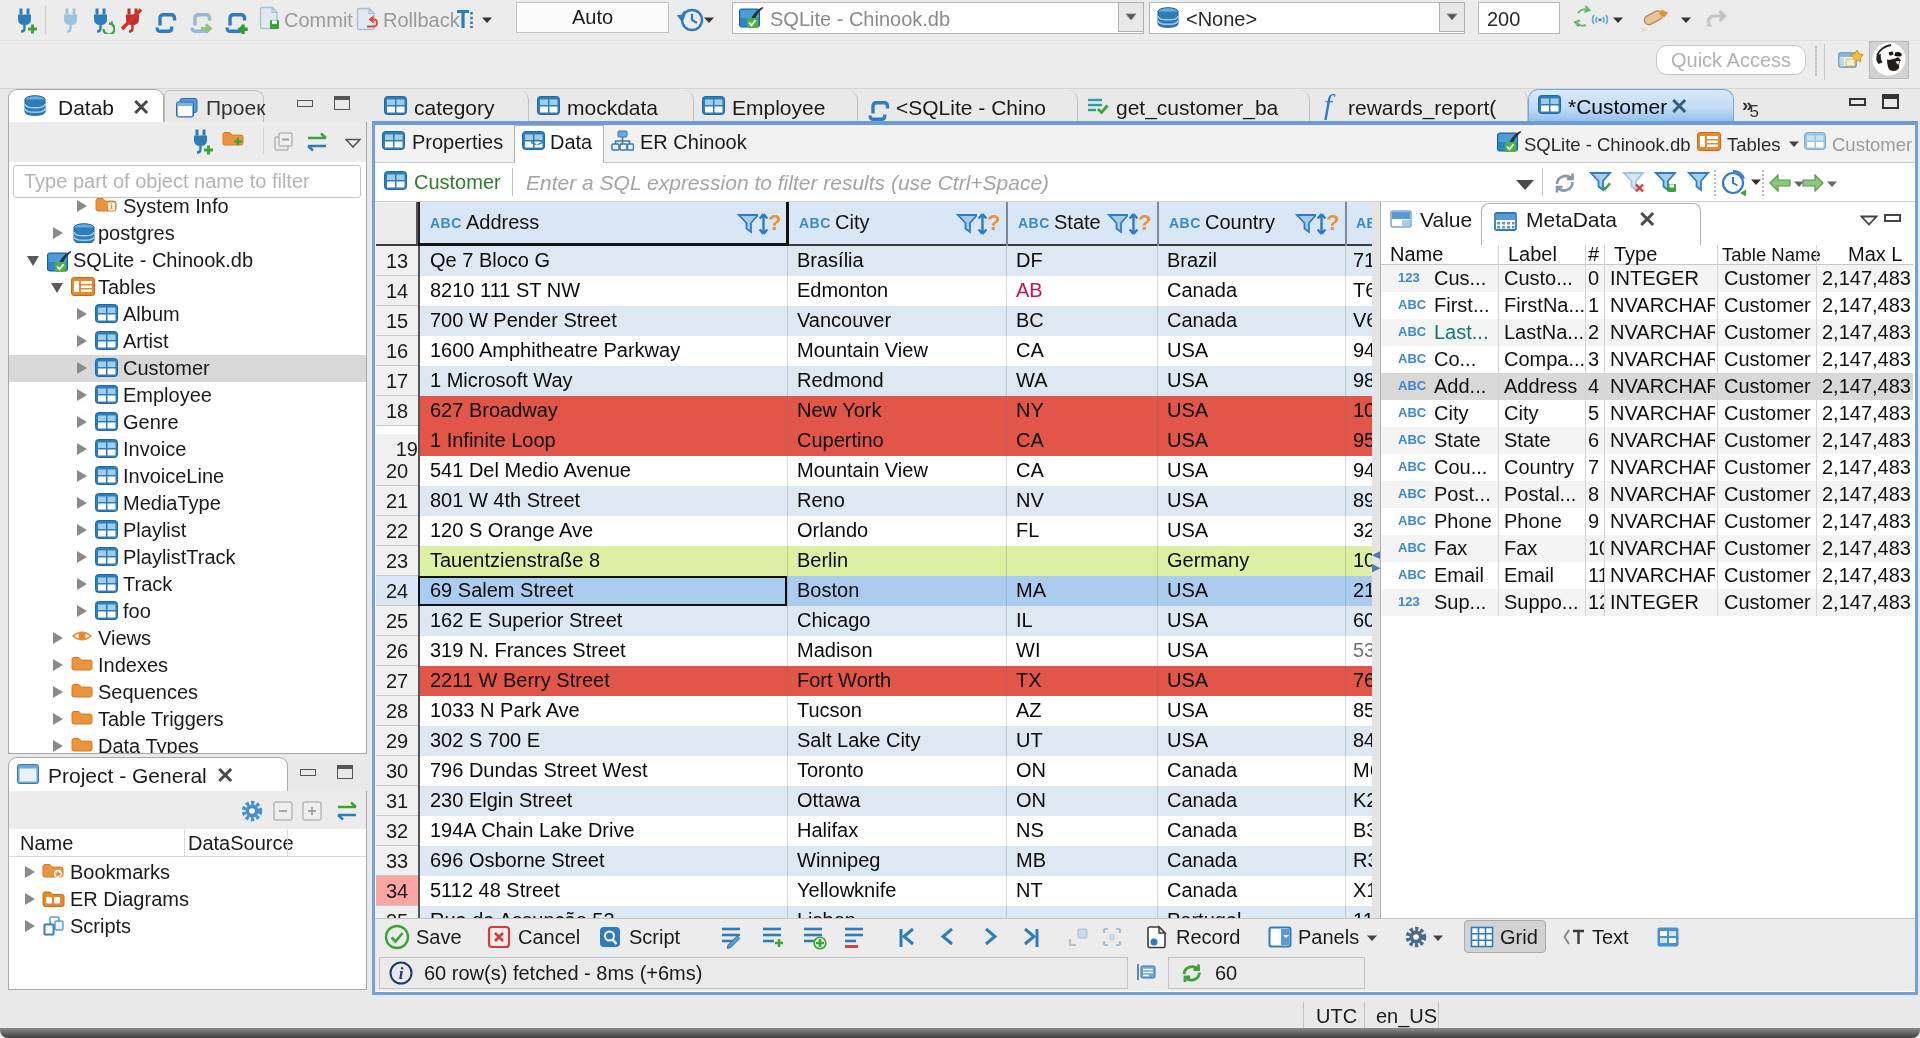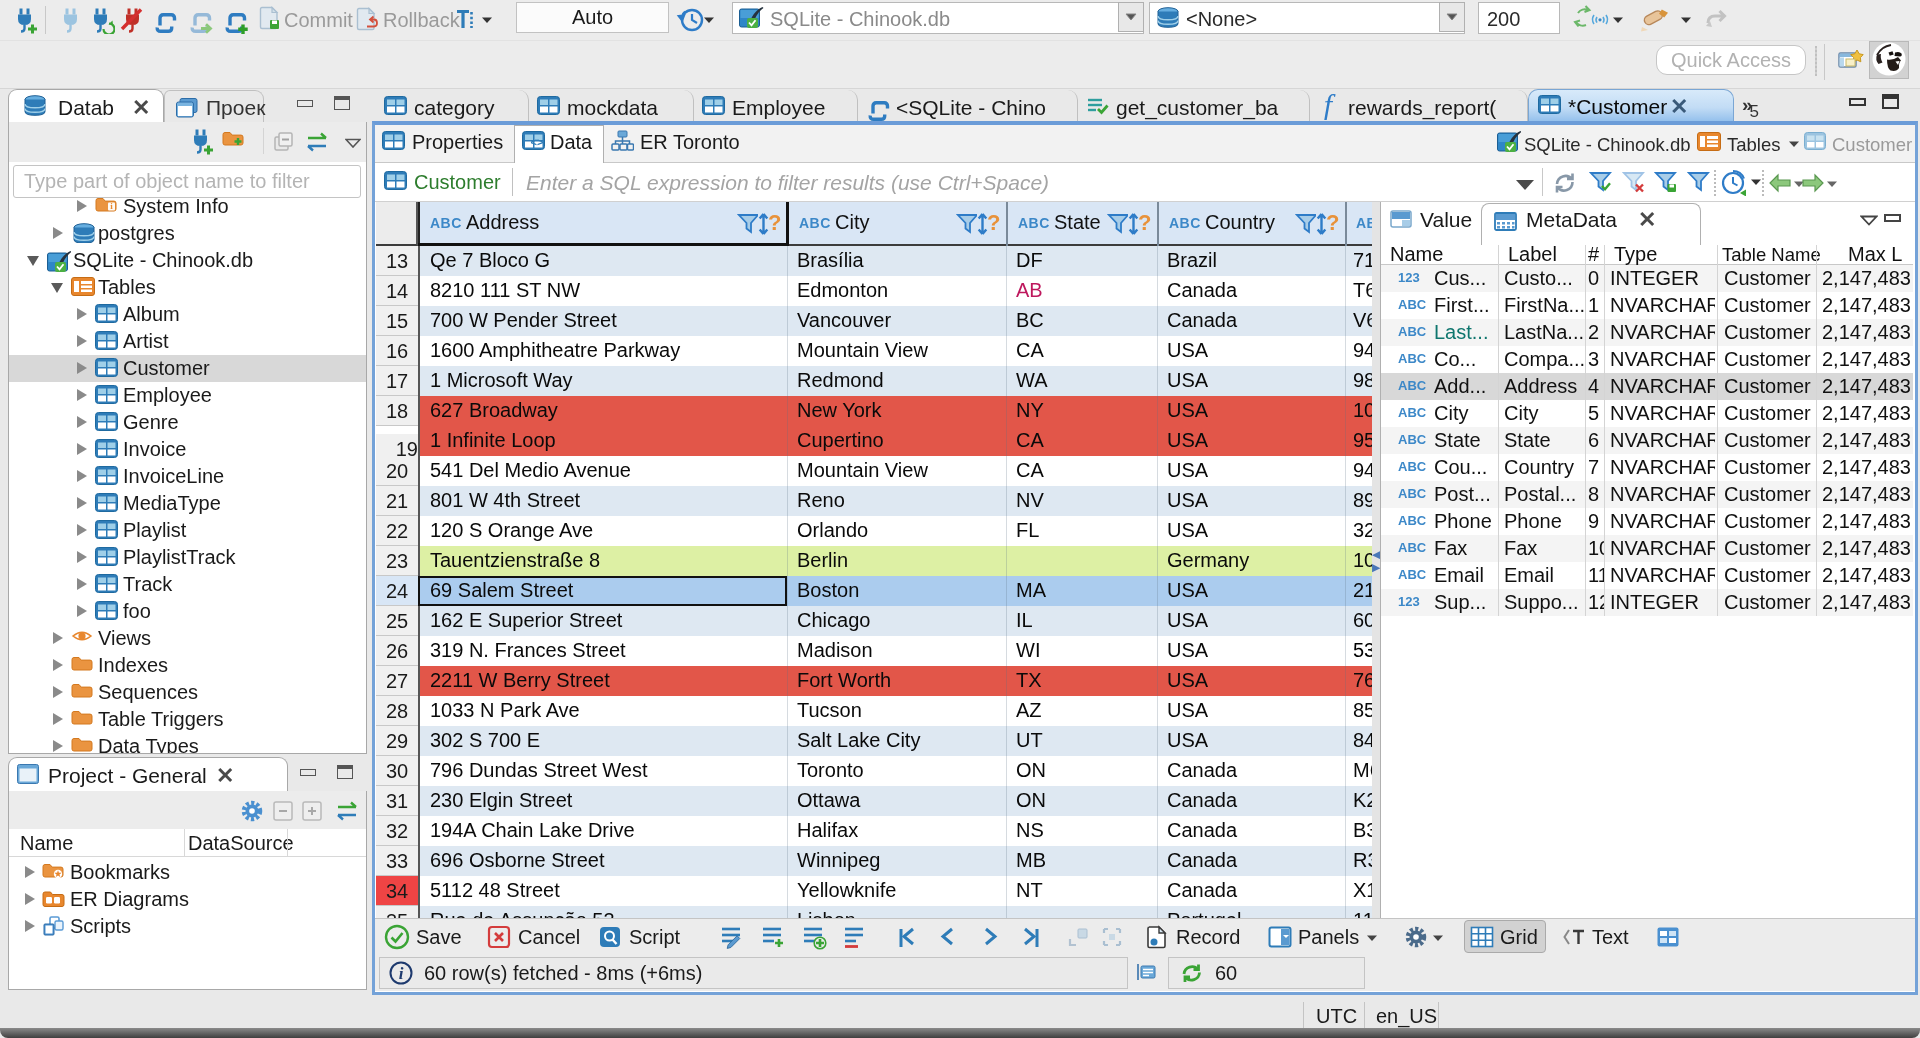--- a/index.html
+++ b/index.html
@@ -532,21 +532,21 @@
       <text x="7" y="10" font-size="11" fill="#2e7cb8" text-anchor="middle" font-weight="bold">&lt;&gt;</text>
     </svg></div>
 <div class="tx" style="position:absolute;left:550px;top:131px;color:#1a1a1a">Data</div>
 <div style="position:absolute;left:610px;top:129px;line-height:0"><svg width="24" height="24" viewBox="0 0 24 24">
       <rect x="8" y="2" width="9" height="6" rx="1" fill="#6aa8d8" stroke="#3a78b0"></rect>
       <rect x="2" y="15" width="7" height="6" rx="1" fill="none" stroke="#3a78b0" stroke-width="1.5"></rect>
       <rect x="10" y="15" width="7" height="6" rx="1" fill="none" stroke="#3a78b0" stroke-width="1.5"></rect>
       <rect x="17.5" y="15" width="6" height="6" rx="1" fill="none" stroke="#3a78b0" stroke-width="1.5"></rect>
       <path d="M12.5 8 v4 M5.5 15 v-3 h14 v3 M12.5 12 v3" stroke="#3a78b0" stroke-width="1.5" fill="none"></path>
     </svg></div>
-<div class="tx" style="position:absolute;left:640px;top:131px;color:#1a1a1a">ER Toronto</div>
+<div class="tx" style="position:absolute;left:640px;top:131px;color:#1a1a1a">ER Chinook</div>
 <div style="position:absolute;left:1497px;top:130px;line-height:0"><svg width="24" height="22" viewBox="0 0 24 22">
       <rect x="0.5" y="3" width="20" height="18" rx="2" fill="#2e86c8" stroke="#1b5e93"></rect>
       <rect x="1.5" y="4" width="18" height="8" fill="#55a8dd" opacity="0.7"></rect>
       <path d="M23.5 1 C18 3.5 13.5 8.5 11.5 14.5 L14.5 16.5 C16.5 10.5 20 5 24.5 2 Z" fill="#26323e"></path>
       <path d="M11.5 14.5 l-1.5 5 3.8-2.6 Z" fill="#26323e"></path>
       <rect x="8" y="12" width="11" height="10" rx="2" fill="#4cb043"></rect>
       <path d="M10 16.5 l2.5 2.8 4-5" stroke="#fff" stroke-width="1.8" fill="none"></path>
     </svg></div>
 <div class="tx" style="position:absolute;left:1524px;top:134px;color:#2a2a2a;font-size:18.5px">SQLite - Chinook.db</div>
 <div style="position:absolute;left:1697px;top:132px;line-height:0"><svg width="24" height="19" viewBox="0 0 24 19">
@@ -783,21 +783,21 @@
 <div class="tx" style="position:absolute;left:421px;top:363px;color:#0a0a0a">Chicago</div>
 <div class="tx" style="position:absolute;left:640px;top:363px;color:#0a0a0a">IL</div>
 <div class="tx" style="position:absolute;left:791px;top:363px;color:#0a0a0a">USA</div>
 <div class="tx" style="position:absolute;left:977px;top:363px;color:#0a0a0a">60</div>
 <div style="position:absolute;left:0;top:390px;width:42px;height:30px;background:#f0f0f0;border-bottom:1px solid #c8c8c8;text-align:center;line-height:30px">26</div>
 <div style="position:absolute;left:42px;top:390px;width:954px;height:30px;background:#ffffff"></div>
 <div class="tx" style="position:absolute;left:54px;top:393px;color:#0a0a0a">319 N. Frances Street</div>
 <div class="tx" style="position:absolute;left:421px;top:393px;color:#0a0a0a">Madison</div>
 <div class="tx" style="position:absolute;left:640px;top:393px;color:#0a0a0a">WI</div>
 <div class="tx" style="position:absolute;left:791px;top:393px;color:#0a0a0a">USA</div>
-<div class="tx" style="position:absolute;left:977px;top:393px;color:#000000">53</div>
+<div class="tx" style="position:absolute;left:977px;top:393px;color:#737373">53</div>
 <div style="position:absolute;left:0;top:420px;width:42px;height:30px;background:#f0f0f0;border-bottom:1px solid #c8c8c8;text-align:center;line-height:30px">27</div>
 <div style="position:absolute;left:42px;top:420px;width:954px;height:30px;background:#e25649"></div>
 <div class="tx" style="position:absolute;left:54px;top:423px;color:#0a0a0a">2211 W Berry Street</div>
 <div class="tx" style="position:absolute;left:421px;top:423px;color:#0a0a0a">Fort Worth</div>
 <div class="tx" style="position:absolute;left:640px;top:423px;color:#0a0a0a">TX</div>
 <div class="tx" style="position:absolute;left:791px;top:423px;color:#0a0a0a">USA</div>
 <div class="tx" style="position:absolute;left:977px;top:423px;color:#0a0a0a">76</div>
 <div style="position:absolute;left:0;top:450px;width:42px;height:30px;background:#f0f0f0;border-bottom:1px solid #c8c8c8;text-align:center;line-height:30px">28</div>
 <div style="position:absolute;left:42px;top:450px;width:954px;height:30px;background:#ffffff"></div>
 <div class="tx" style="position:absolute;left:54px;top:453px;color:#0a0a0a">1033 N Park Ave</div>
@@ -833,21 +833,21 @@
 <div class="tx" style="position:absolute;left:640px;top:573px;color:#0a0a0a">NS</div>
 <div class="tx" style="position:absolute;left:791px;top:573px;color:#0a0a0a">Canada</div>
 <div class="tx" style="position:absolute;left:977px;top:573px;color:#0a0a0a">B3</div>
 <div style="position:absolute;left:0;top:600px;width:42px;height:30px;background:#f0f0f0;border-bottom:1px solid #c8c8c8;text-align:center;line-height:30px">33</div>
 <div style="position:absolute;left:42px;top:600px;width:954px;height:30px;background:#dee8f2"></div>
 <div class="tx" style="position:absolute;left:54px;top:603px;color:#0a0a0a">696 Osborne Street</div>
 <div class="tx" style="position:absolute;left:421px;top:603px;color:#0a0a0a">Winnipeg</div>
 <div class="tx" style="position:absolute;left:640px;top:603px;color:#0a0a0a">MB</div>
 <div class="tx" style="position:absolute;left:791px;top:603px;color:#0a0a0a">Canada</div>
 <div class="tx" style="position:absolute;left:977px;top:603px;color:#0a0a0a">R3</div>
-<div style="position:absolute;left:0;top:630px;width:42px;height:30px;background:#ef4444;border-bottom:1px solid #c8c8c8;text-align:center;line-height:30px">34</div>
+<div style="position:absolute;left:0;top:630px;width:42px;height:30px;background:#fca5a5;border-bottom:1px solid #c8c8c8;text-align:center;line-height:30px">34</div>
 <div style="position:absolute;left:42px;top:630px;width:954px;height:30px;background:#ffffff"></div>
 <div class="tx" style="position:absolute;left:54px;top:633px;color:#0a0a0a">5112 48 Street</div>
 <div class="tx" style="position:absolute;left:421px;top:633px;color:#0a0a0a">Yellowknife</div>
 <div class="tx" style="position:absolute;left:640px;top:633px;color:#0a0a0a">NT</div>
 <div class="tx" style="position:absolute;left:791px;top:633px;color:#0a0a0a">Canada</div>
 <div class="tx" style="position:absolute;left:977px;top:633px;color:#0a0a0a">X1</div>
 <div style="position:absolute;left:0;top:660px;width:42px;height:30px;background:#f0f0f0;border-bottom:1px solid #c8c8c8;text-align:center;line-height:30px">35</div>
 <div style="position:absolute;left:42px;top:660px;width:954px;height:30px;background:#dee8f2"></div>
 <div class="tx" style="position:absolute;left:54px;top:663px;color:#0a0a0a">Rua da Assunção 53</div>
 <div class="tx" style="position:absolute;left:421px;top:663px;color:#0a0a0a">Lisbon</div>

